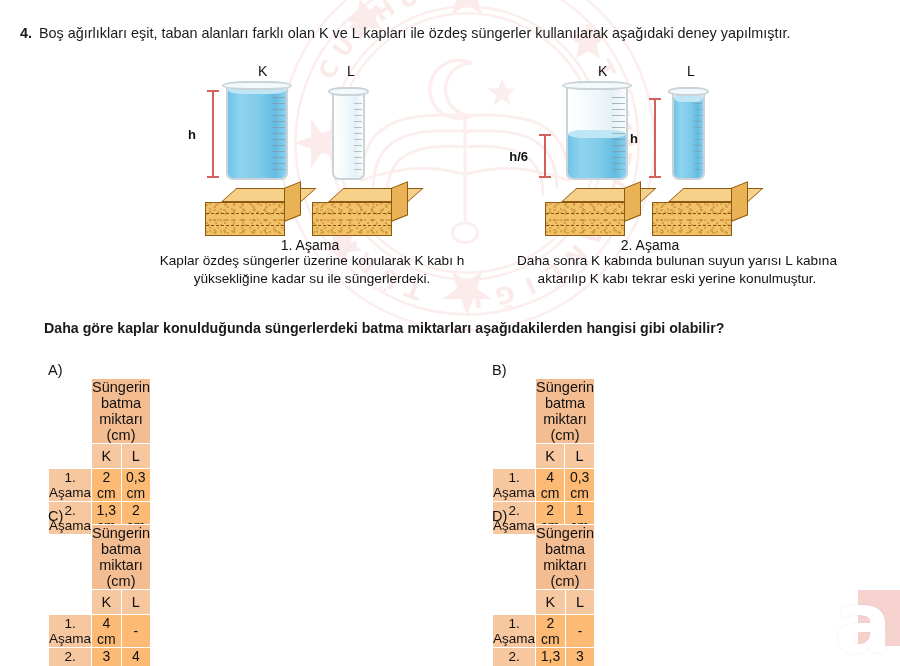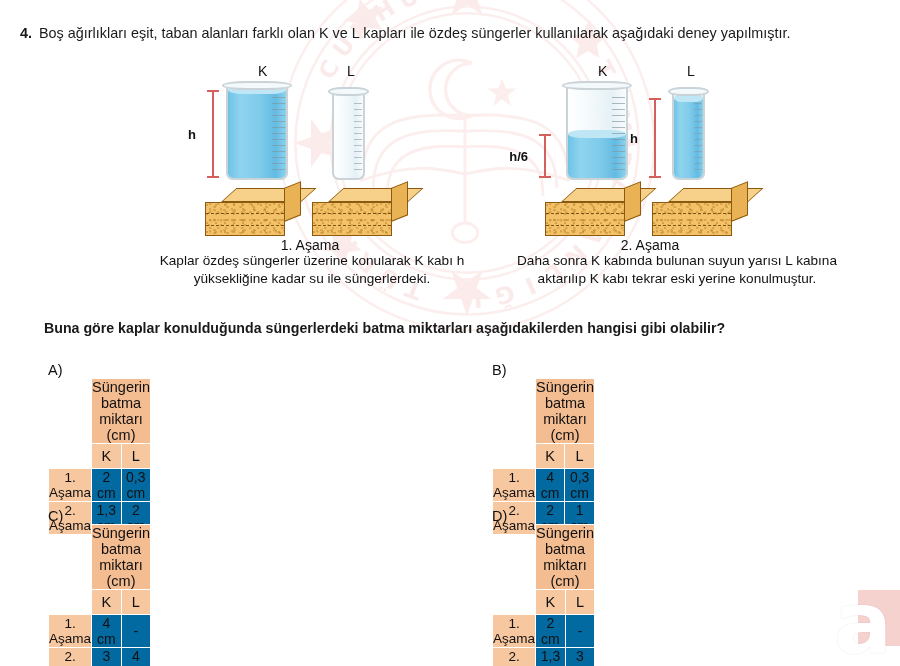--- a/index.html
+++ b/index.html
@@ -181,21 +181,21 @@
   }
   .c-sub{
     background:#f7c79f;font-weight:700;font-size:14.5px;color:#111;
     height:24px;
   }
   .c-row-head{
     background:#f7c79f;font-weight:700;font-size:13.5px;color:#111;
     height:24px;
   }
   .c-val{
-    background:#0369a1;font-size:14px;color:#111;height:24px;
+    background:#fdba74;font-size:14px;color:#111;height:24px;
   }
   .c-blank{background:transparent;border:none !important;}
   .w-head{width:100px;}
   .w-col{width:112px;}
 </style>
 </head>
 <body>
 
 <svg id="seal" viewBox="0 0 400 400">
   <g fill="none" stroke="#f3c9c6" stroke-width="2.6">
@@ -358,21 +358,21 @@
       <div class="dash" style="top:22px;"></div>
     </div>
   </div>
 
   <div class="stage-caption" style="top:177px;">2. Aşama</div>
 </div>
 
 <div class="desc" id="desc1">Kaplar özdeş süngerler üzerine konularak K kabı h yüksekliğine kadar su ile süngerlerdeki.</div>
 <div class="desc" id="desc2">Daha sonra K kabında bulunan suyun yarısı L kabına aktarılıp K kabı tekrar eski yerine konulmuştur.</div>
 
-<div id="prompt">Buna göre kaplar konulduğunda süngerlerdeki batma miktarları aşağıdakilerden hangisi gibi olabilir?</div>
+<div id="prompt">Daha göre kaplar konulduğunda süngerlerdeki batma miktarları aşağıdakilerden hangisi gibi olabilir?</div>
 
 <div class="option" id="optA">
   <div class="opt-letter">A)</div>
   <table class="opt-table">
     <tbody>
         <tr>
       <td class="c-blank w-head"></td>
       <td class="c-title" colspan="2">Süngerin batma miktarı (cm)</td>
     </tr>
     <tr>

